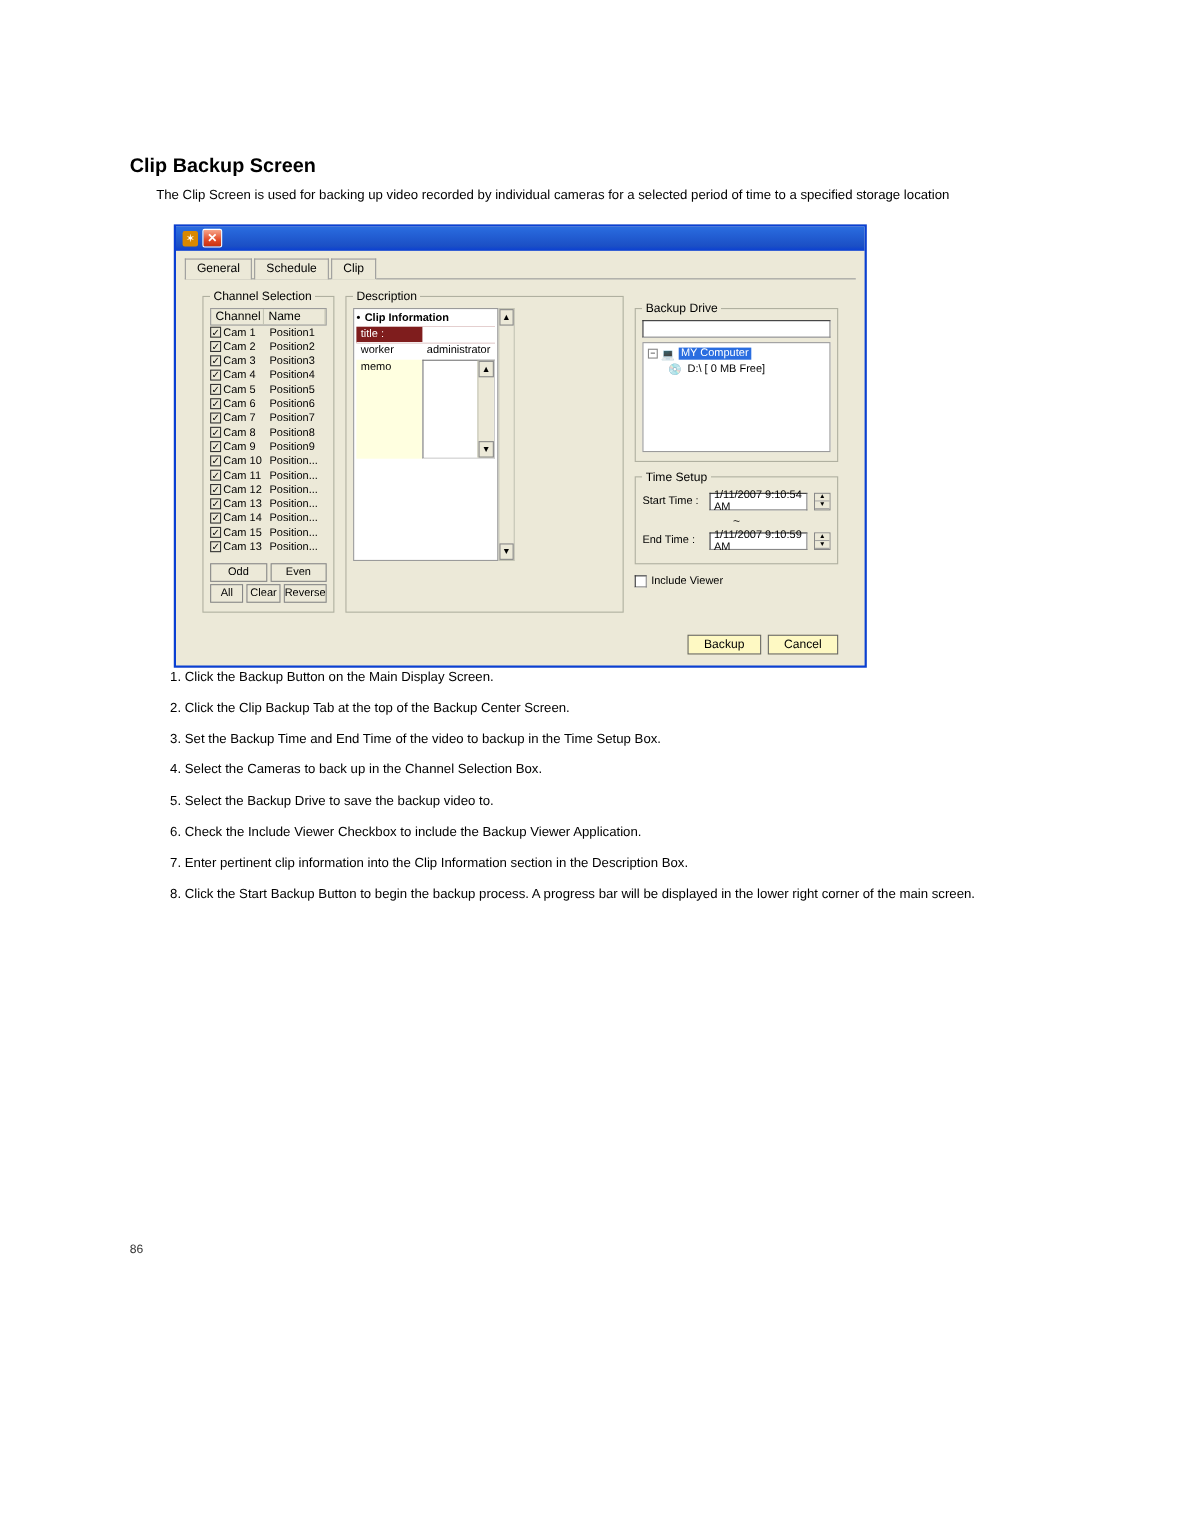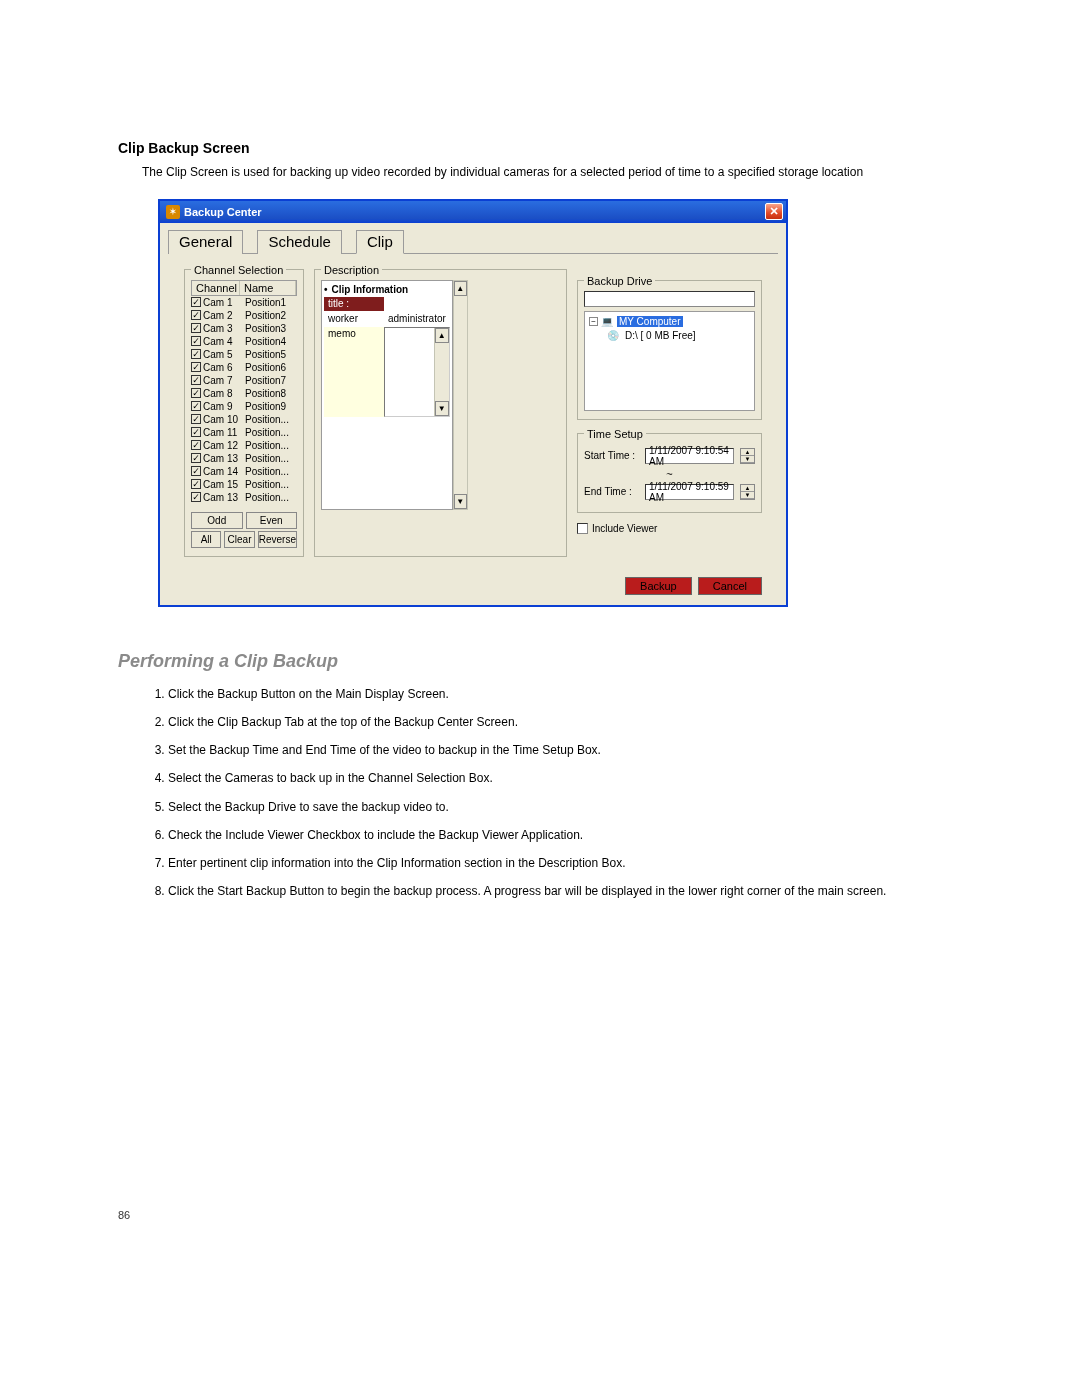--- a/index.html
+++ b/index.html
@@ -1,28 +1,28 @@
 <!DOCTYPE html>
 <html><head>
 <meta charset="utf-8">
 <style>
 * { box-sizing: border-box; }
 body { margin:0; padding:0; background:#fff; font-family:Arial,Helvetica,sans-serif; color:#000; }
 .page { width:1080px; margin:0 auto; padding:140px 118px 60px 118px; }
-h2.section-title { font-size:14px; font-weight:bold; margin:0 0 8px 0; }
+h2.section-title { font-size:18px; font-weight:bold; margin:0 0 8px 0; }
 .intro-text { font-size:12px; text-align:justify; margin:4px 0 18px 24px; line-height:1.4; }
 
 .window { width:630px; border:2px solid #0a3fd3; margin-left:40px; background:#ece9d8; font-family:Tahoma,Arial,sans-serif; }
 .titlebar { height:22px; background:linear-gradient(to bottom,#2a6de0 0%,#1b4fc5 80%,#0a3fd3 100%); display:flex; align-items:center; padding:0 3px 0 6px; }
 .titlebar .app-icon { width:14px; height:14px; background:#d98800; border-radius:2px; display:flex; align-items:center; justify-content:center; margin-right:4px; font-size:10px; color:#fff; }
 .titlebar .title { color:#fff; font-size:11px; font-weight:bold; flex:1; }
 .titlebar .close-btn { width:18px; height:17px; background:linear-gradient(to bottom,#f7a58a 0%,#e24a27 60%,#c72f0f 100%); border:1px solid #fff; border-radius:2px; display:flex; align-items:center; justify-content:center; color:#fff; font-size:11px; font-weight:bold; cursor:pointer; }
 .window-body { padding:6px 8px 10px 8px; font-size:11px; }
 .tabs { display:flex; border-bottom:1px solid #9b9b9b; margin-bottom:10px; }
-.tab { padding:2px 10px 3px; border:1px solid #9b9b9b; border-bottom:none; margin-right:14px; background:#ece9d8; font-size:15px; position:relative; top:1px; cursor:pointer; }
+.tab { padding:2px 10px 3px; border:1px solid #9b9b9b; border-bottom:none; margin-right:2px; background:#ece9d8; font-size:11px; position:relative; top:1px; cursor:pointer; }
 .tab.active { background:#ece9d8; border-bottom:1px solid #ece9d8; top:1px; z-index:2; }
 .cols { display:flex; gap:10px; padding:0 16px; }
 fieldset { border:1px solid #b0b0a0; padding:4px 6px 8px 6px; margin:0; }
 legend { font-size:11px; padding:0 3px; }
 
 .chsel { width:120px; }
 .chsel-head { display:flex; border:1px solid #9b9b9b; background:#ece9d8; }
 .chsel-head div { font-size:11px; padding:1px 4px; border-right:1px solid #c4c4b4; }
 .chsel-head .c1 { width:48px; } .chsel-head .c2 { flex:1; }
 .chsel-list { }
@@ -60,38 +60,37 @@
 .tree-indent { margin-left:18px; }
 .time-row { display:flex; align-items:center; gap:6px; margin:4px 0; font-size:10px; }
 .time-row .lbl { width:55px; }
 .time-input { flex:1; border:1px inset #888; background:#fff; padding:1px 3px; height:16px; display:flex; align-items:center; }
 .spin { width:15px; height:16px; border:1px solid #888; display:flex; flex-direction:column; }
 .spin div { flex:1; font-size:6px; display:flex; align-items:center; justify-content:center; background:#ece9d8; border-bottom:1px solid #999; }
 .tilde { text-align:center; font-size:11px; }
 .incl-viewer { display:flex; align-items:center; gap:4px; font-size:10px; margin-top:2px; }
 .incl-viewer .cb { width:11px; height:11px; border:1px inset #888; background:#fff; }
 .footer-btns { display:flex; justify-content:flex-end; gap:6px; margin-top:20px; padding-right:16px; }
-.footer-btns button { font-family:Tahoma,Arial; font-size:11px; padding:2px 14px; background:#b91c1c; border:1px solid #666; cursor:pointer; }
+.footer-btns button { font-family:Tahoma,Arial; font-size:11px; padding:2px 14px; background:#fef9c3; border:1px solid #666; cursor:pointer; }
 
 h3.subhead { font-size:18px; font-weight:bold; font-style:italic; color:#8a8a8a; margin:44px 0 14px 0; }
 ol.steps { font-size:12px; padding-left:50px; margin:0; }
 ol.steps li { margin-bottom:12px; line-height:1.35; text-align:justify; }
 .page-num { font-size:11px; color:#333; margin-top:310px; }
 </style>
 </head>
 <body>
 
 <div class="page">
   <h2 class="section-title">Clip Backup Screen</h2>
   <div class="intro-text">The Clip Screen is used for backing up video recorded by individual cameras for a selected period of time to a specified storage location</div>
 
   <div class="window">
     <div class="titlebar">
       <span class="app-icon">✶</span>
-      <span class="title">Backup Center</span>
       <span class="close-btn">✕</span>
     </div>
     <div class="window-body">
       <div class="tabs">
         <div class="tab">General</div>
         <div class="tab">Schedule</div>
         <div class="tab active">Clip</div>
       </div>
 
       <div class="cols">
@@ -274,21 +273,20 @@
         </div>
       </div>
 
       <div class="footer-btns">
         <button>Backup</button>
         <button>Cancel</button>
       </div>
     </div>
   </div>
 
-  <h3 class="subhead">Performing a Clip Backup</h3>
   <ol class="steps" id="steps-list">
       <li>Click the Backup Button on the Main Display Screen.</li>
       <li>Click the Clip Backup Tab at the top of the Backup Center Screen.</li>
       <li>Set the Backup Time and End Time of the video to backup in the Time Setup Box.</li>
       <li>Select the Cameras to back up in the Channel Selection Box.</li>
       <li>Select the Backup Drive to save the backup video to.</li>
       <li>Check the Include Viewer Checkbox to include the Backup Viewer Application.</li>
       <li>Enter pertinent clip information into the Clip Information section in the Description Box.</li>
       <li>Click the Start Backup Button to begin the backup process. A progress bar will be displayed in the lower right corner of the main screen.</li>
     </ol>

